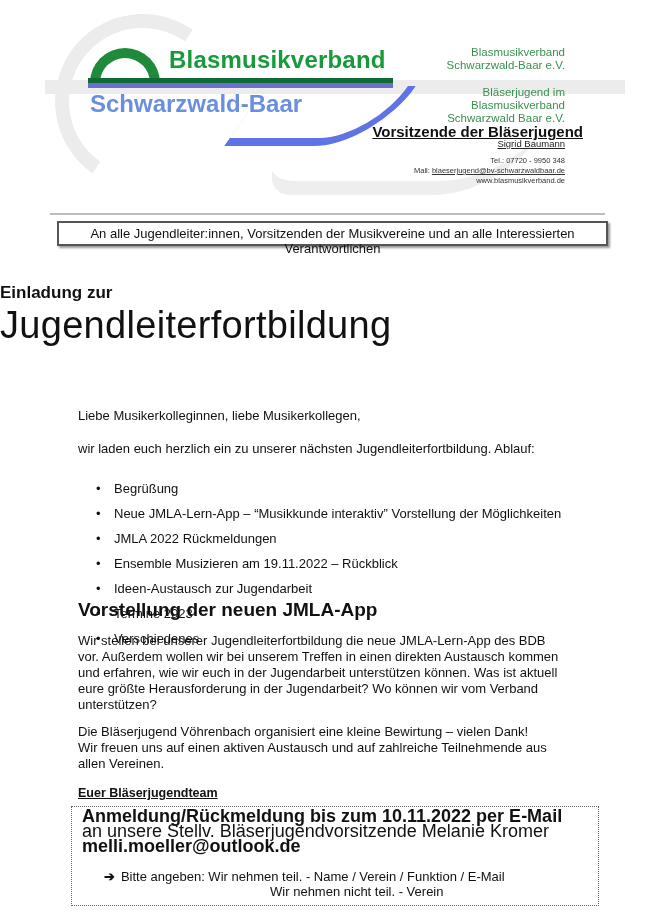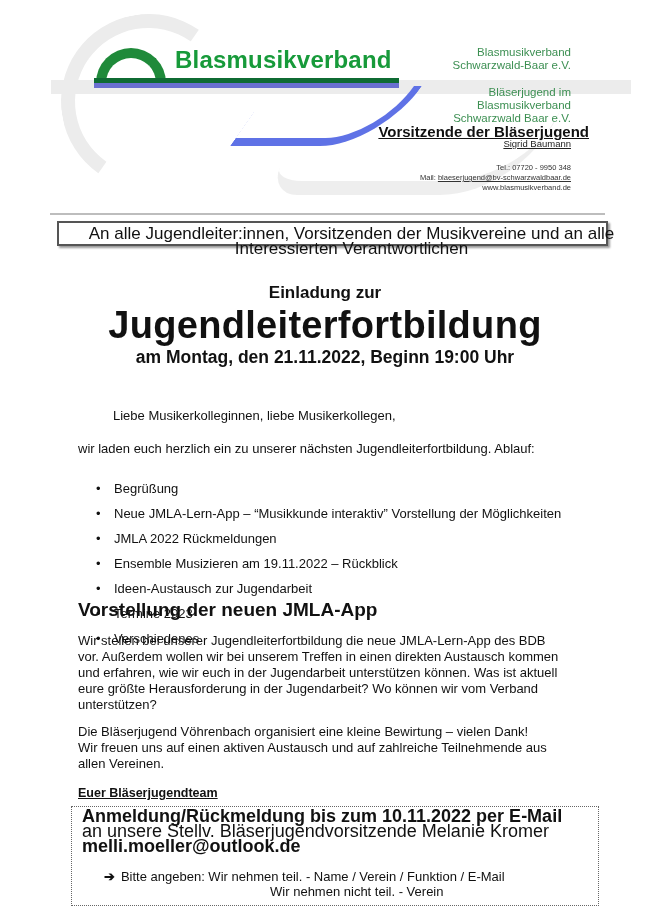--- a/index.html
+++ b/index.html
@@ -1,20 +1,20 @@
 <!DOCTYPE html>
 <html><head>
 <meta charset="utf-8">
 <style>
   * { box-sizing: border-box; margin: 0; padding: 0; }
   html, body { width: 650px; height: 919px; background: #ffffff; overflow: hidden; }
   body { font-family: "Liberation Sans", sans-serif; color: #111; position: relative; }
 
   
-  .letterhead { position: absolute; left: 16px; top: 0; width: 600px; height: 212px; }
+  .letterhead { position: absolute; left: 10px; top: 0; width: 600px; height: 212px; }
   .lh-bg-arc { position: absolute; left: 45px; top: 14px; width: 175px; height: 175px;
     border: 14px solid #ececec; border-radius: 50%; border-right-color: transparent; border-bottom-color: transparent; transform: rotate(-10deg); }
   .lh-bg-band { position: absolute; left: 35px; top: 80px; width: 580px; height: 14px; background: #ececec; }
   .lh-bg-wave { position: absolute; left: 270px; top: 105px; width: 260px; height: 90px;
     border-bottom: 14px solid #ededed; border-radius: 0 0 200px 60px; transform: skewX(-20deg); opacity: .9; }
 
   .logo { position: absolute; left: 75px; top: 38px; width: 310px; height: 110px; }
   .logo-arch { position: absolute; left: 5px; top: 10px; width: 70px; height: 70px;
     border: 10px solid #1f8a3a; border-bottom: none; border-radius: 35px 35px 0 0; height: 36px; }
   .logo-title-green { position: absolute; left: 84px; top: 8px; font-size: 24px; font-weight: bold; color: #179a3a; letter-spacing: 0.2px; }
@@ -23,40 +23,40 @@
   .logo-title-blue { position: absolute; left: 5px; top: 52px; font-size: 24px; font-weight: bold; color: #6a8fe0; }
   .logo-wave { position: absolute; left: 160px; top: 48px; width: 150px; height: 60px;
     border-bottom: 8px solid #5f72e6; border-right: 8px solid #5f72e6; border-radius: 0 0 120px 0; transform: skewX(-35deg); }
 
   .contact { position: absolute; right: 45px; top: 46px; text-align: right; }
   .contact .org { font-size: 11.5px; color: #3c8f52; line-height: 13px; }
   .contact .gap { height: 14px; }
   .contact .role { font-size: 15px; font-weight: bold; color: #111; text-decoration: underline; line-height: 13px; margin-right: -18px; }
   .contact .person { font-size: 9.5px; color: #222; line-height: 12px; text-decoration: underline; }
   .contact .small { font-size: 7.5px; color: #333; line-height: 10px; }
-  .contact .tel { margin-top: 13px; }
+  .contact .tel { margin-top: 6px; }
   .contact .mail-link { text-decoration: underline; }
 
   .lh-rule { position: absolute; left: 50px; top: 213px; width: 555px; height: 2px; background: #bdbdbd; }
 
   
   .banner { position: absolute; left: 57px; top: 221px; width: 551px; height: 25px;
     border: 2px solid #555; box-shadow: 2px 2px 2px #999; background: #fff; }
   .banner-text { position: absolute; left: 57px; top: 226px; width: 551px; text-align: center;
-    font-size: 17px; line-height: 15px; color: #111; margin-left: 19px; }
+    font-size: 13px; line-height: 15px; color: #111; }
 
   
-  .title-block { position: absolute; left: 0; top: 282px; width: 650px; text-align: center; }
+  .title-block { position: absolute; left: 0; top: 282px; width: 650px; }
   .t-intro { font-size: 17px; font-weight: bold; line-height: 22px; }
-  .t-main { font-size: 38px; font-weight: bold; line-height: 42px; letter-spacing: 0.3px; }
+  .t-main { font-size: 38px; font-weight: normal; line-height: 42px; letter-spacing: 0.3px; }
   .t-date { font-size: 17.5px; font-weight: bold; line-height: 22px; }
   .t-place { font-size: 18px; line-height: 22px; }
 
   .body-text { position: absolute; left: 78px; width: 500px; font-size: 13px; line-height: 16px; color: #111; }
-  .greeting { top: 408px; margin-left: 35px; }
+  .greeting { top: 408px; }
   .invite { top: 441px; }
 
   .agenda { position: absolute; left: 96px; top: 472px; list-style: none; font-size: 13px; line-height: 16px; }
   .agenda li { position: relative; padding-left: 18px; margin-top: 9px; }
   .agenda li::before { content: "\2022"; position: absolute; left: 0; top: 0; font-size: 13px; }
 
   .h2 { position: absolute; left: 78px; top: 598px; font-size: 19px; font-weight: bold; line-height: 24px; }
   .para1 { top: 633px; width: 490px; }
   .para2 { top: 724px; width: 490px; }
   .signoff { position: absolute; left: 78px; top: 786px; font-size: 12.5px; font-weight: bold; text-decoration: underline; }
@@ -76,20 +76,21 @@
   <div class="lh-bg-arc"></div>
   <div class="lh-bg-band"></div>
   <div class="lh-bg-wave"></div>
 
   <div class="logo">
     <div class="logo-arch"></div>
     <div class="logo-title-green">Blasmusikverband</div>
     <div class="logo-bar-green"></div>
     <div class="logo-bar-blue"></div>
     <div class="logo-wave"></div>
+    <div class="logo-title-blue">Schwarzwald-Baar</div>
   </div>
 
   <div class="contact">
     <div class="org">Blasmusikverband</div>
     <div class="org">Schwarzwald-Baar e.V.</div>
     <div class="gap"></div>
     <div class="org">Bläserjugend im</div>
     <div class="org">Blasmusikverband</div>
     <div class="org">Schwarzwald Baar e.V.</div>
     <div class="role">Vorsitzende der Bläserjugend</div>
@@ -100,21 +101,20 @@
   </div>
 </div>
 <div class="lh-rule"></div>
 
 <div class="banner"></div>
 <div class="banner-text">An alle Jugendleiter:innen, Vorsitzenden der Musikvereine und an alle Interessierten Verantwortlichen</div>
 
 <div class="title-block">
   <div class="t-intro">Einladung zur</div>
   <div class="t-main">Jugendleiterfortbildung</div>
-  <div class="t-date">am Montag, den 21.11.2022, Beginn 19:00 Uhr</div>
 </div>
 
 <div class="body-text greeting">Liebe Musikerkolleginnen, liebe Musikerkollegen,</div>
 <div class="body-text invite">wir laden euch herzlich ein zu unserer nächsten Jugendleiterfortbildung. Ablauf:</div>
 
 <ul class="agenda">
   <li>Begrüßung</li>
   <li>Neue JMLA-Lern-App – “Musikkunde interaktiv” Vorstellung der Möglichkeiten</li>
   <li>JMLA 2022 Rückmeldungen</li>
   <li>Ensemble Musizieren am 19.11.2022 – Rückblick</li>

